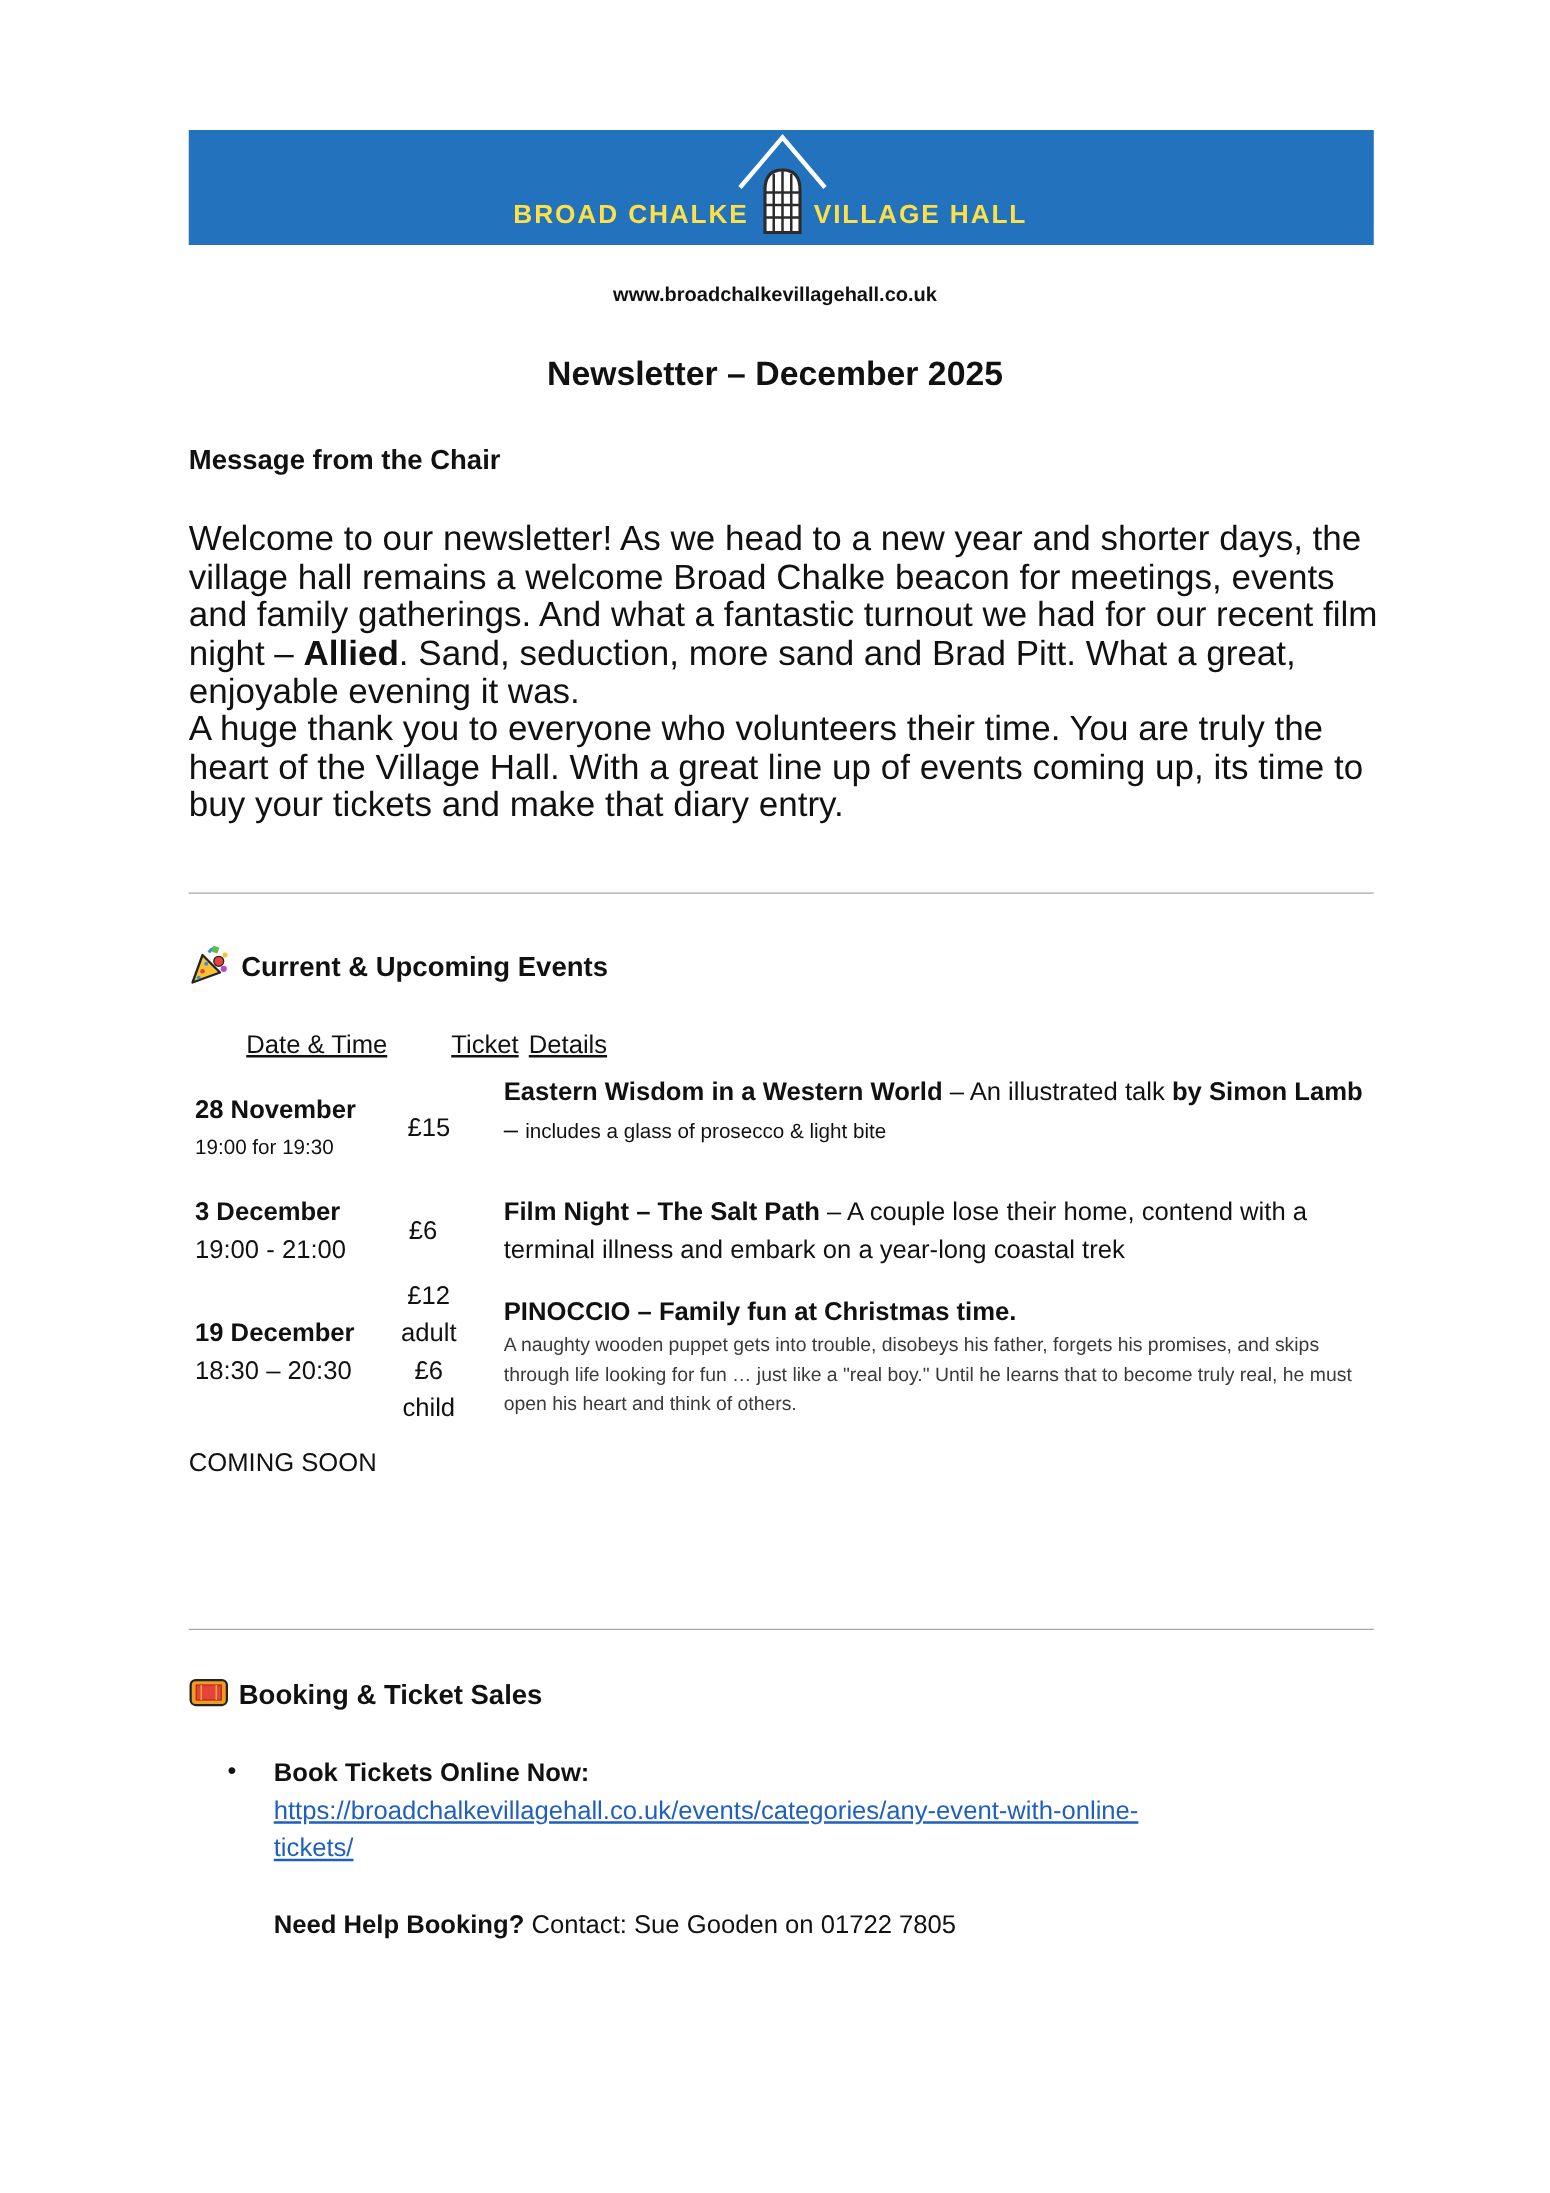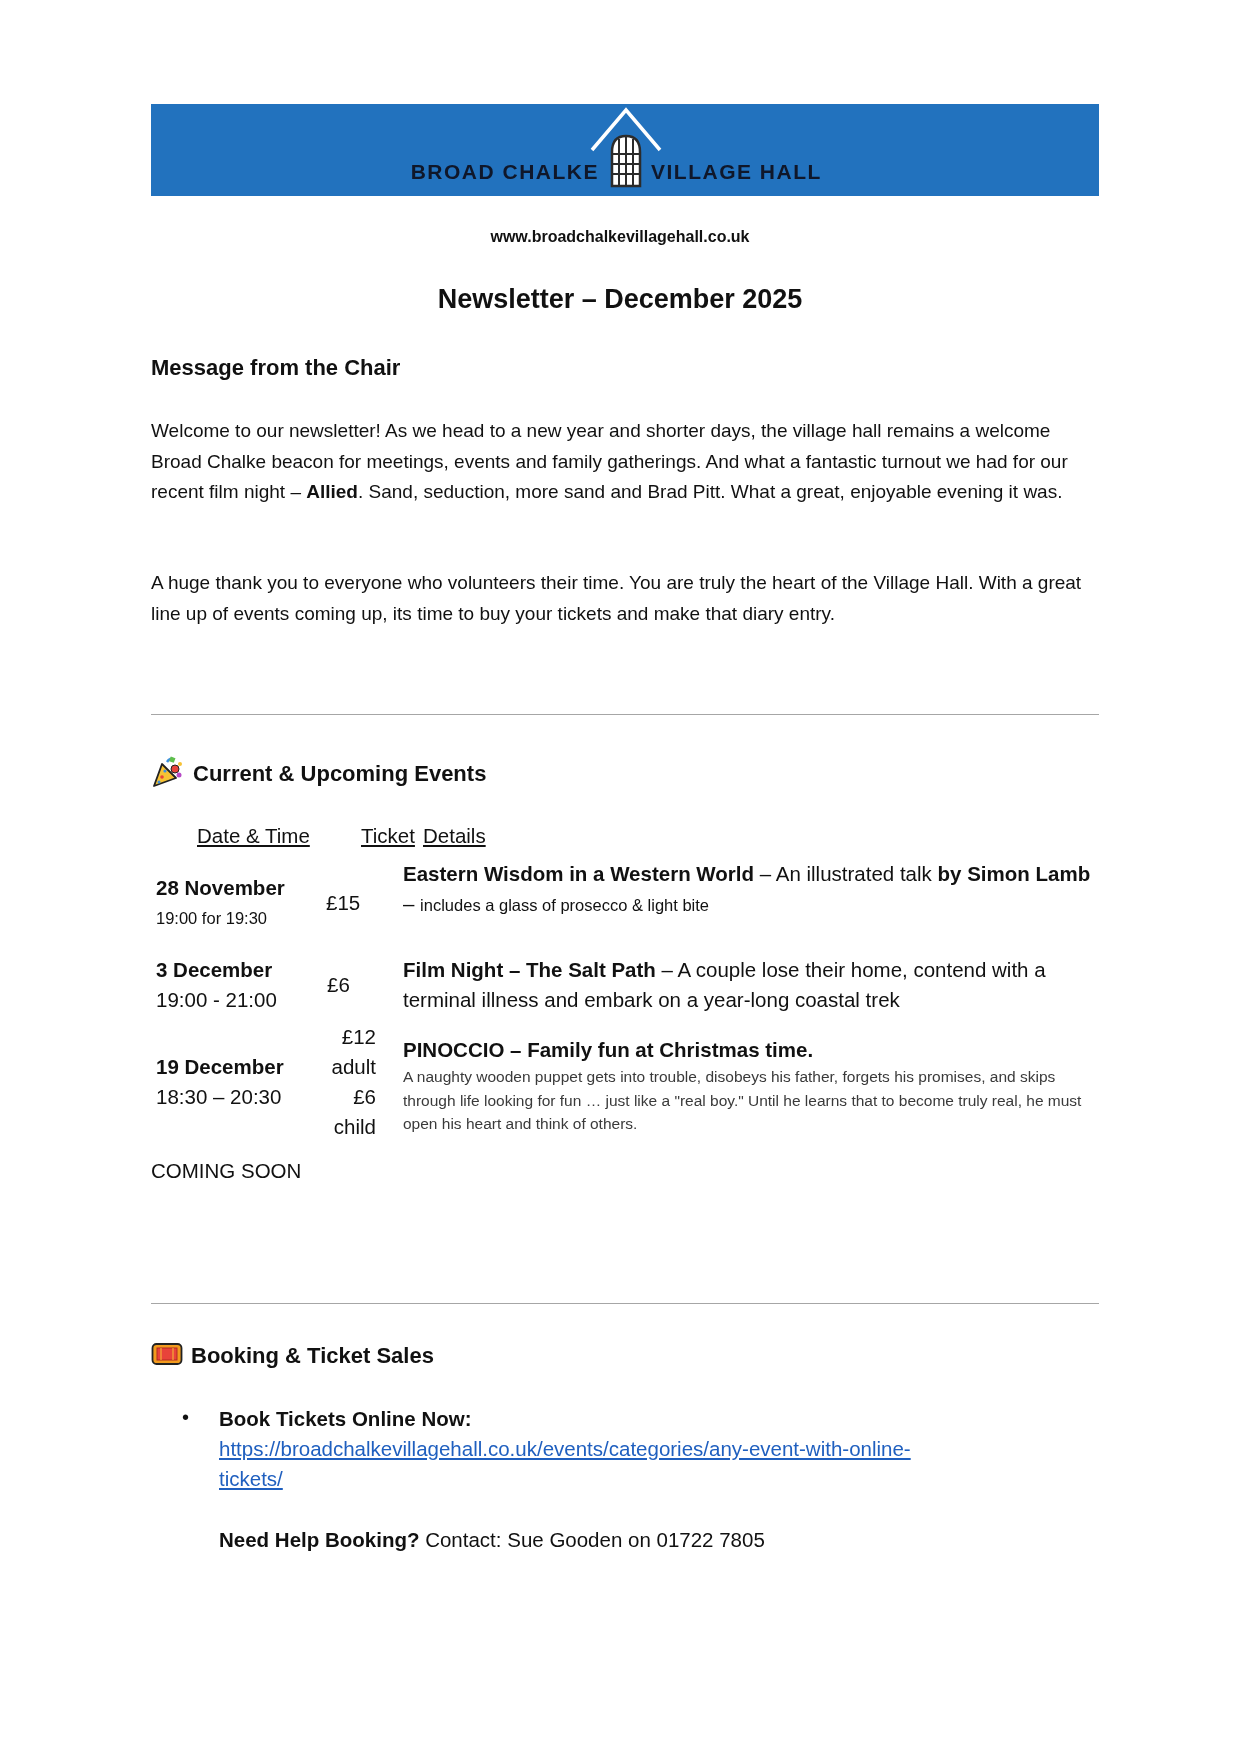--- a/index.html
+++ b/index.html
@@ -1,35 +1,35 @@
 <!DOCTYPE html>
 <html><head>
 <meta charset="utf-8">
 <style>
   html, body { margin:0; padding:0; background:#ffffff; }
   body { width:1240px; height:1754px; position:relative; overflow:hidden;
          font-family:"Liberation Sans", "DejaVu Sans", sans-serif; color:#111; }
   .abs { position:absolute; }
   .banner { left:151px; top:104px; width:948px; height:92px; background:#2272be; }
-  .banner .logo-text { position:absolute; top:56px; font-weight:bold; color:#0f172a; font-size:21px; letter-spacing:1.5px; }
+  .banner .logo-text { position:absolute; top:56px; font-weight:bold; color:#fde047; font-size:21px; letter-spacing:1.5px; }
   .banner .left-text { right:500px; }
   .banner .right-text { left:500px; }
   .banner svg { position:absolute; left:437px; top:2px; }
   .site-url { left:0; width:1240px; top:228px; text-align:center; font-size:16px; font-weight:bold; }
   .title { left:0; width:1240px; top:284px; text-align:center; font-size:27px; font-weight:bold; }
   .h2 { left:151px; font-size:22px; font-weight:bold; }
-  .para { left:151px; width:955px; font-size:19px; line-height:30.5px; }
+  .para { left:151px; width:955px; font-size:28px; line-height:30.5px; }
   .divider { left:151px; width:948px; height:0; border-top:1.5px solid #a6a6a6; }
   .emoji-icon { display:inline-block; vertical-align:middle; margin-right:8px; }
   .th { font-size:20.5px; text-decoration:underline;margin-left:41px; }
   .cell { font-size:20.5px; line-height:30px; }
   .b { font-weight:bold; }
   .small { font-size:16.5px; }
   .desc { font-size:15.5px; line-height:23.5px; color:#3a3a3a; }
-  .center { text-align:right; }
+  .center { text-align:center; }
   a.link { color:#1f5fbf; text-decoration:underline; }
   .bullet-dot { position:absolute; left:182px; font-size:20px; }
 </style>
 </head>
 <body>
 
 <div class="abs banner">
   <span class="logo-text left-text">BROAD CHALKE</span>
   <svg width="76" height="84" viewBox="0 0 76 84">
     <polyline points="4,44 38,4 72,44" fill="none" stroke="#ffffff" stroke-width="3.5" stroke-linejoin="miter"></polyline>

